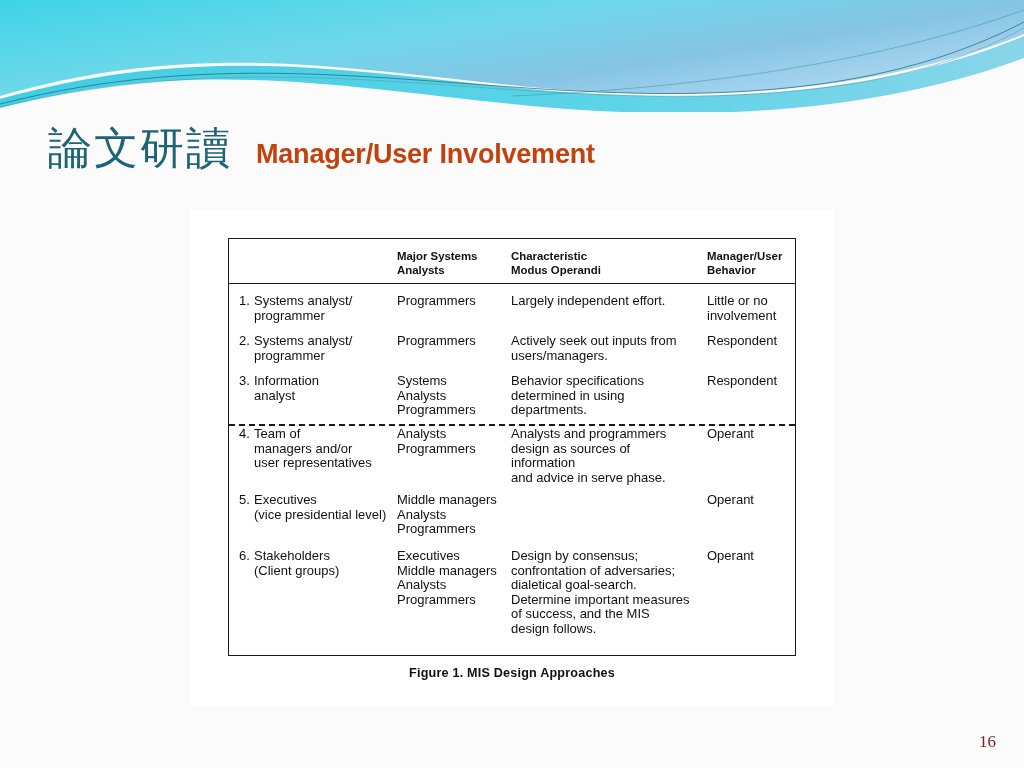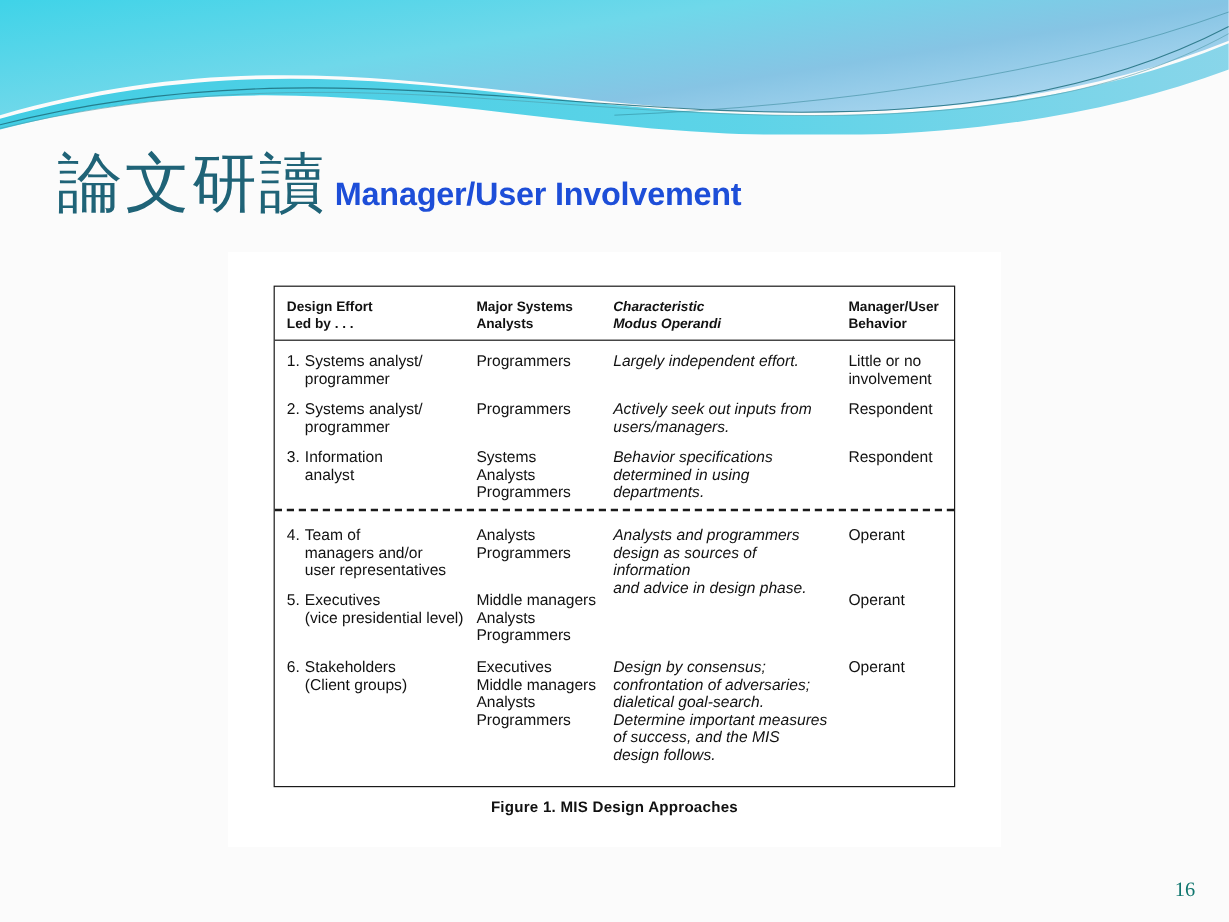--- a/index.html
+++ b/index.html
@@ -13,27 +13,27 @@
   
   #banner{position:absolute;left:0;top:0;width:1024px;height:112px;overflow:hidden;}
   #banner svg{display:block;width:1024px;height:112px;}
 
   
   #title-block{
     position:absolute;left:48px;top:126px;
     display:flex;align-items:baseline;white-space:nowrap;
   }
   #title-cjk{
-    font-size:54px;line-height:1;color:#1f6377;font-weight:400;
+    font-size:44px;line-height:1;color:#1f6377;font-weight:400;
     letter-spacing:2px;
     font-family:"DejaVu Sans","Liberation Sans",sans-serif;
   }
   #title-en{
-    font-size:27px;line-height:1;color:#1d4ed8;font-weight:bold;
-    margin-left:7px;letter-spacing:-0.2px;
+    font-size:27px;line-height:1;color:#c2410c;font-weight:bold;
+    margin-left:24px;letter-spacing:-0.2px;
   }
 
   
   #figure-panel{
     position:absolute;left:190px;top:210px;width:644px;height:496px;
     background:#ffffff;
   }
 
   #table-box{
     position:absolute;left:38px;top:28px;width:568px;height:418px;
@@ -41,21 +41,21 @@
     background:#ffffff;
     box-sizing:border-box;
   }
 
   .trow{position:absolute;left:0;width:100%;box-sizing:border-box;}
   .cell{position:absolute;color:#111;}
 
   
   .c1{left:10px;width:158px;}
   .c2{left:168px;width:112px;}
-  .c3{left:282px;width:186px;font-style:italic;}
+  .c3{left:282px;width:186px;}
   .c4{left:478px;width:86px;}
 
   .hdr .cell{font-weight:bold;font-size:11.4px;line-height:14px;}
   .body .cell{font-size:13px;line-height:14.6px;}
 
   #hdr-rule{
     position:absolute;left:0;top:44px;width:100%;height:0;
     border-top:1.3px solid #1a1a1a;
   }
   #dash-rule{
@@ -68,21 +68,21 @@
 
   #caption{
     position:absolute;left:0;top:456px;width:644px;text-align:center;
     font-size:12.6px;font-weight:bold;color:#111;letter-spacing:.2px;
   }
 
   
   #page-number{
     position:absolute;right:28px;bottom:16px;
     font-family:"Liberation Serif","DejaVu Serif",serif;
-    font-size:17px;color:#0f766e;
+    font-size:17px;color:#7f1d1d;
   }
 </style>
 </head>
 <body>
 
 <div id="banner">
   <svg viewBox="0 0 1024 112" preserveAspectRatio="none">
     <defs>
       <linearGradient id="gA" x1="0" y1="0" x2="1" y2="0.6">
         <stop offset="0" stop-color="#3fd3e8"></stop>
@@ -111,24 +111,20 @@
 <div id="title-block">
   <span id="title-cjk">論文研讀</span>
   <span id="title-en">Manager/User Involvement</span>
 </div>
 
 <div id="figure-panel">
 
   <div id="table-box">
 
     <div class="trow hdr" style="top:10px;height:34px;">
-      <div class="cell c1">
-        <div>Design Effort</div>
-        <div>Led by . . .</div>
-      </div>
       <div class="cell c2">
         <div>Major Systems</div>
         <div>Analysts</div>
       </div>
       <div class="cell c3">
         <div>Characteristic</div>
         <div>Modus Operandi</div>
       </div>
       <div class="cell c4">
         <div>Manager/User</div>
@@ -176,34 +172,34 @@
       </div>
       <div class="cell c3">
         <div>Behavior specifications</div>
         <div>determined in using departments.</div>
       </div>
       <div class="cell c4">Respondent</div>
     </div>
 
     <div id="dash-rule"></div>
 
-    <div class="trow body" style="top:200px;height:54px;">
+    <div class="trow body" style="top:188px;height:54px;">
       <div class="cell c1">
         <div><span class="num">4.</span><span>Team of</span></div>
         <div class="indent">managers and/or</div>
         <div class="indent">user representatives</div>
       </div>
       <div class="cell c2">
         <div>Analysts</div>
         <div>Programmers</div>
       </div>
       <div class="cell c3">
         <div>Analysts and programmers</div>
         <div>design as sources of information</div>
-        <div>and advice in design phase.</div>
+        <div>and advice in serve phase.</div>
       </div>
       <div class="cell c4">Operant</div>
     </div>
 
     <div class="trow body" style="top:254px;height:54px;">
       <div class="cell c1">
         <div><span class="num">5.</span><span>Executives</span></div>
         <div class="indent">(vice presidential level)</div>
       </div>
       <div class="cell c2">

